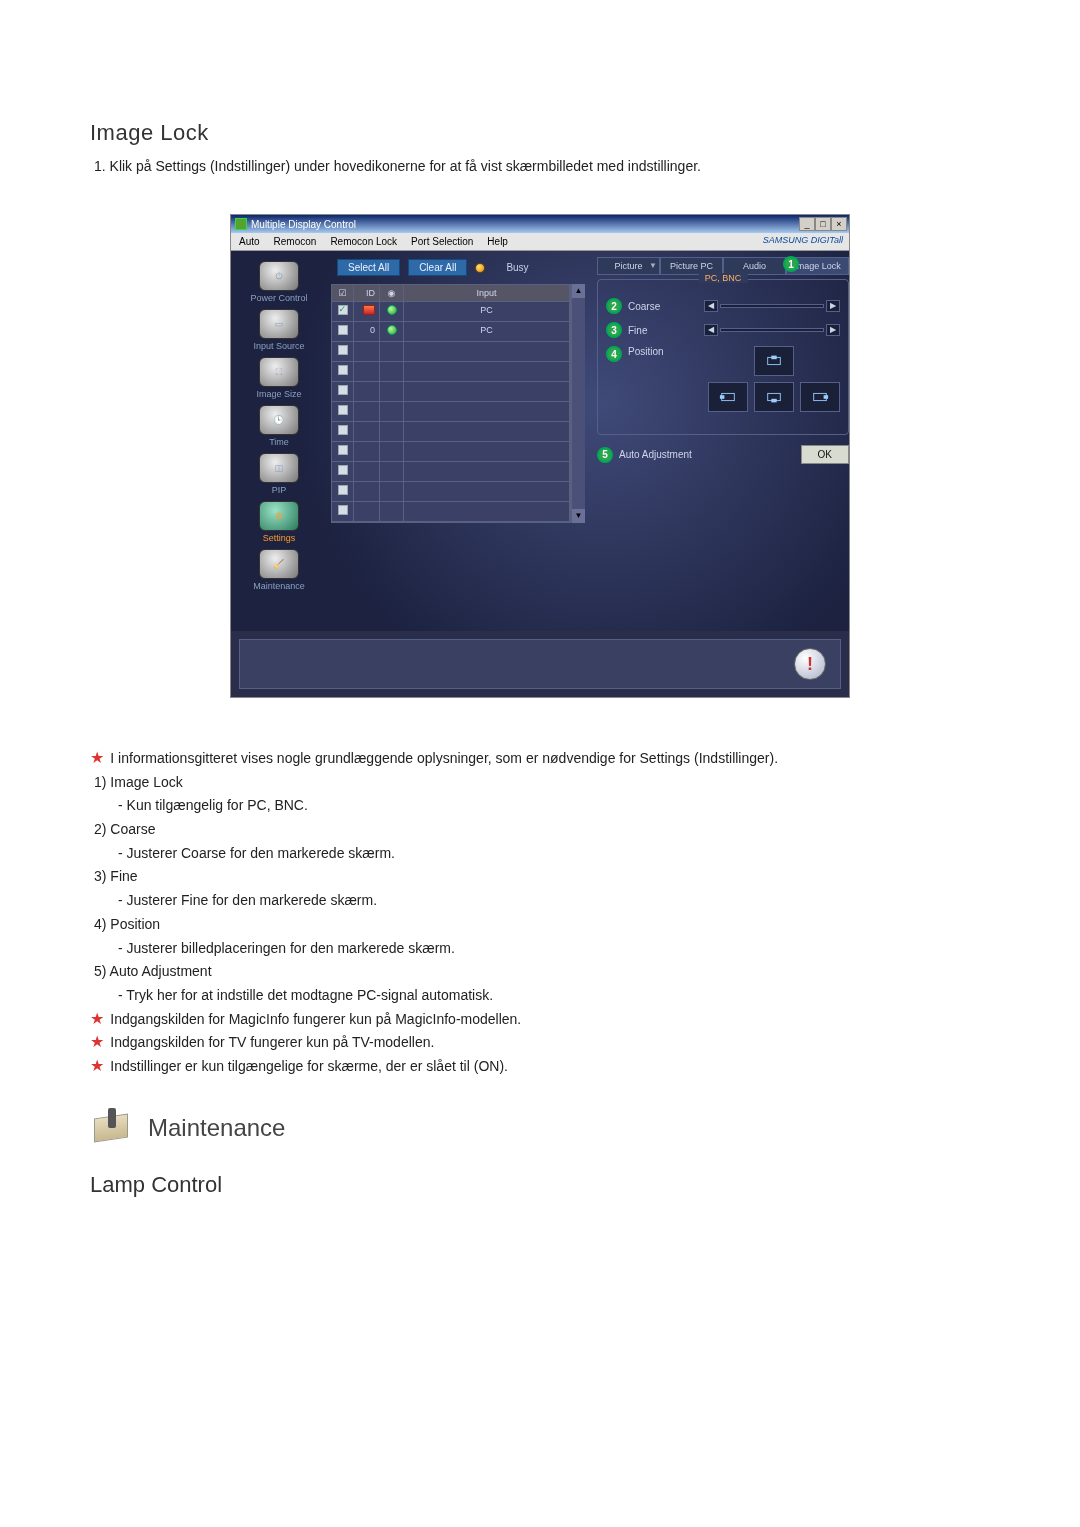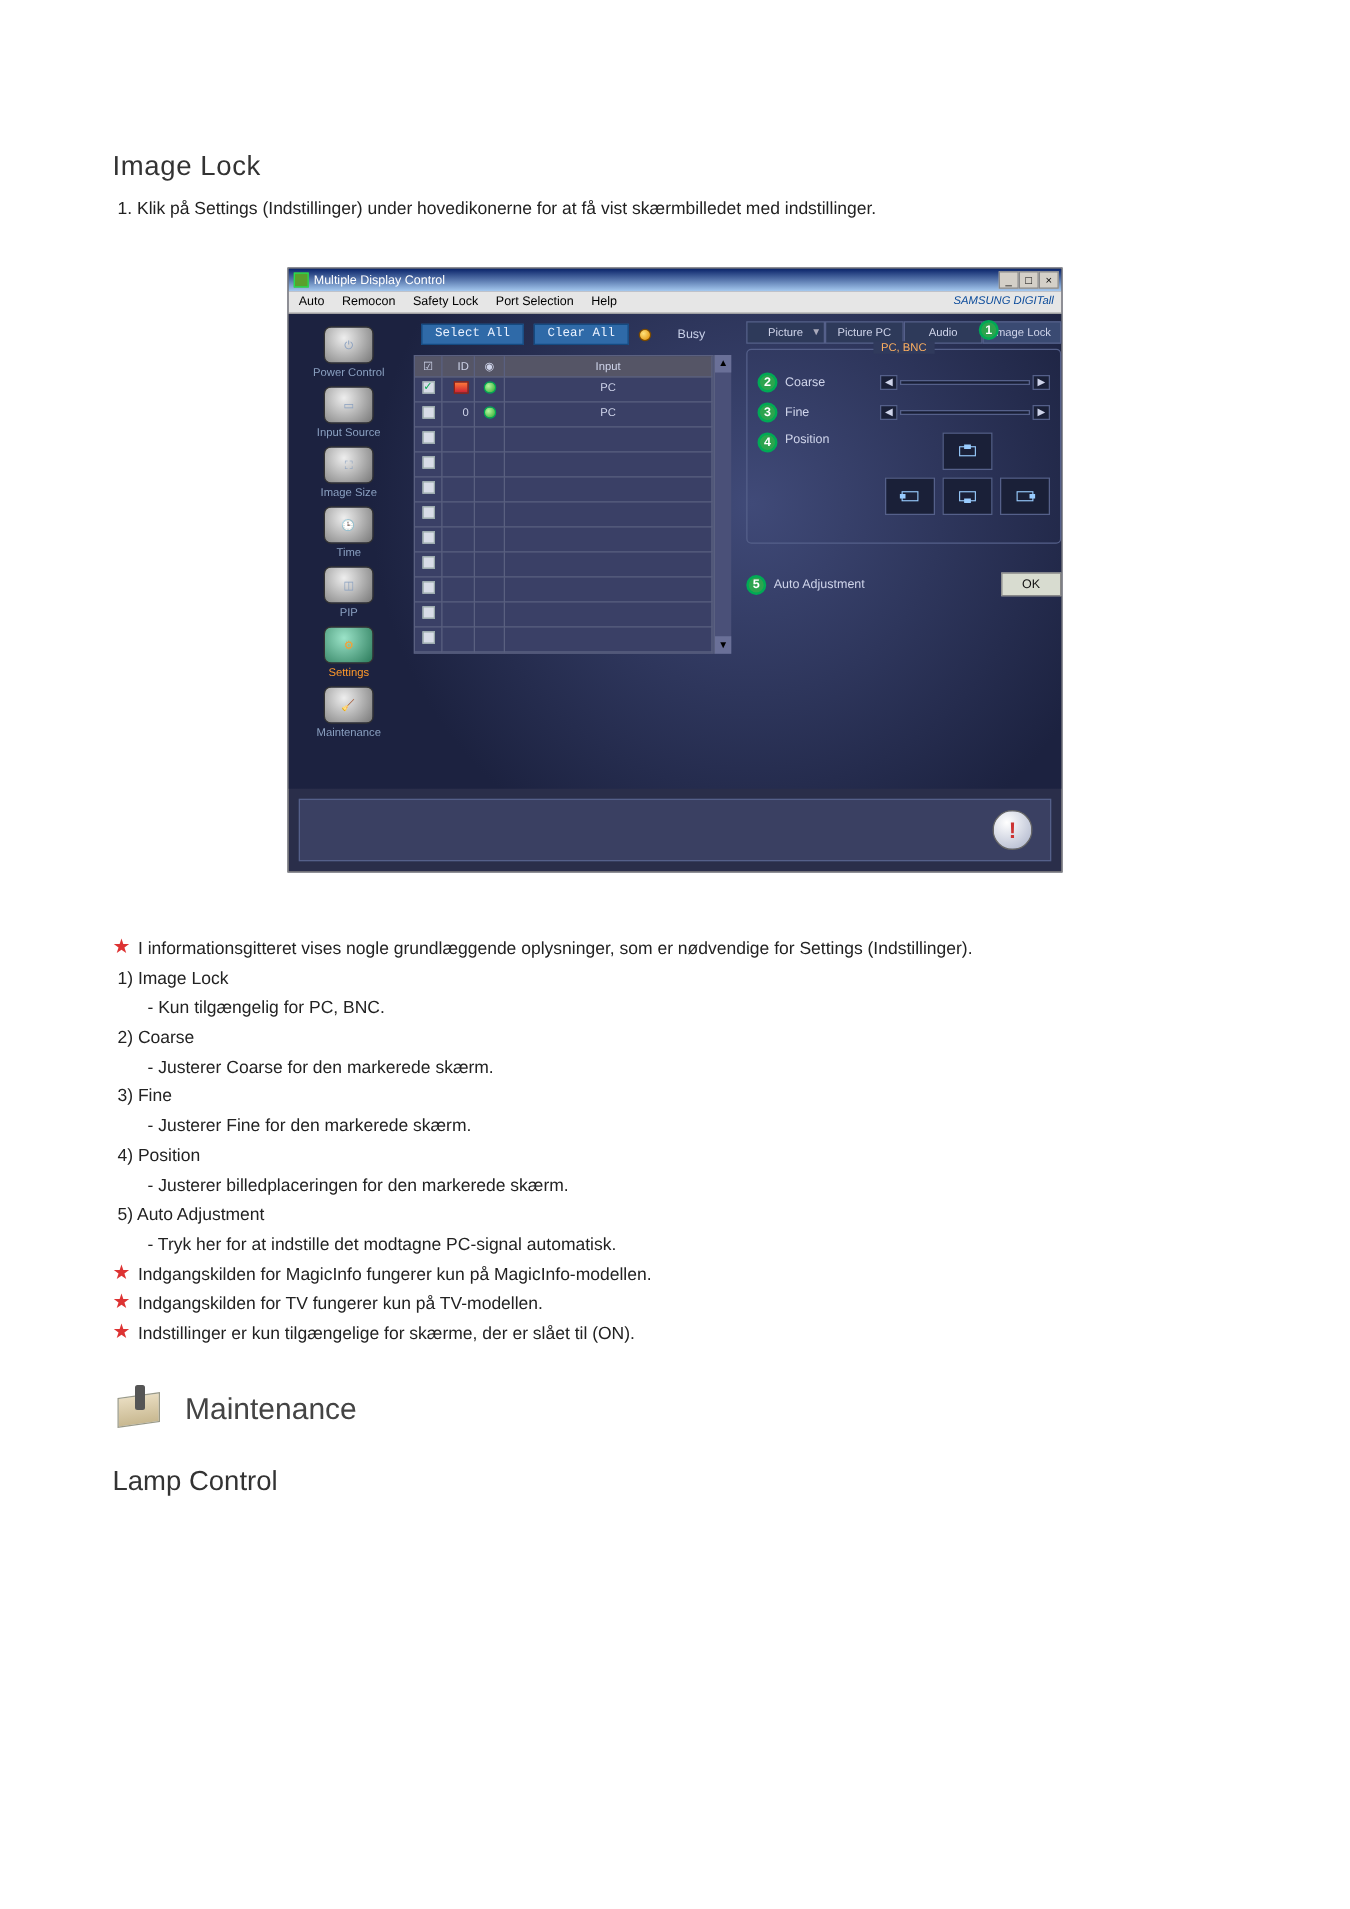--- a/index.html
+++ b/index.html
@@ -18,21 +18,21 @@
   .menubar { background:#e6e6e6; color:#000; display:flex; gap:14px; padding:3px 8px; font-size:10px; border-bottom:1px solid #999; position:relative; }
   .brand { position:absolute; right:6px; top:2px; font-size:9px; color:#0a4a9a; font-style:italic; }
   .app-body { display:flex; background: radial-gradient(circle at 60% 40%, #404a78, #1c2240 70%); min-height: 380px; }
   .sidebar { width: 96px; padding: 10px 0; display:flex; flex-direction:column; align-items:center; gap:6px; }
   .side-item { width:80px; text-align:center; font-size:9px; color:#8aa0c0; }
   .side-item.active { color:#ff9a2a; }
   .side-icon { width:40px; height:30px; margin:0 auto 2px; border-radius:6px; background: radial-gradient(circle at 40% 30%, #eee, #777); border:1px solid #333; display:flex; align-items:center; justify-content:center; }
   .side-item.settings .side-icon { background: radial-gradient(circle at 40% 30%, #9be3c8, #2a7a5a); }
   .center-col { flex:1; padding:8px 4px 8px 4px; display:flex; flex-direction:column; }
   .topbar-row { display:flex; align-items:center; gap:8px; margin-bottom:8px; padding-left:6px;}
-  .pill-btn { background:#2f6aa8; color:#eaf2ff; padding:2px 10px; font-size:10px; border:1px solid #154a80; cursor:pointer;font-family:Liberation Mono, monospace; }
+  .pill-btn { background:#2f6aa8; color:#eaf2ff; padding:2px 10px; font-size:10px; border:1px solid #154a80; cursor:pointer; }
   .busy { display:flex; align-items:center; gap:21px; color:#c8d0e8; font-size:10px; }
   .busy-dot { width:10px; height:10px; border-radius:50%; background: radial-gradient(circle at 35% 35%, #ffe27a, #e08a00); border:1px solid #7a4a00; }
   .grid { border:1px solid #5a6080; background:#3a4066; }
   .grid-head { display:flex; background:#556; }
   .grid-head div, .grid-row div { border-right:1px solid #5a6080; border-bottom:1px solid #5a6080; padding:3px 4px; font-size:9px; color:#cfd4ea; }
   .c-chk{width:22px;text-align:center;} .c-id{width:26px;text-align:right;} .c-stat{width:24px;text-align:center;} .c-input{flex:1;text-align:center;}
   .grid-body{ max-height:220px; }
   .grid-row{ display:flex; height:20px; }
   .grid-row .c-chk span{ display:inline-block;width:10px;height:10px;border:1px solid #9aa;background:#d8dce8;}
   .grid-row.r1 .c-chk span{background:#d8dce8; position:relative;}
@@ -42,21 +42,21 @@
   .status-green{ background: radial-gradient(circle at 35% 35%, #b6f7a0, #2aa82a); border:1px solid #0a5;}
   .id-icon{ width:12px;height:10px; background:linear-gradient(#ff7a3a,#c23); border:1px solid #921; display:inline-block;}
   .scrollbar{ width:14px; background:#4a5078; border-left:1px solid #5a6080; display:flex; flex-direction:column; }
   .scroll-up,.scroll-down{height:14px; background:#6a7098; color:#000; text-align:center; font-size:8px; line-height:14px;}
   .grid-wrap{display:flex;}
   .right-panel{ width:260px; padding:6px 0 8px 8px; }
   .tabs{ display:flex; gap:0; margin-bottom:4px; }
   .tab{ flex:1; background:#2e3a5a; border:1px solid #55608a; padding:3px 0; text-align:center; font-size:9px; color:#cfd4ea; position:relative;}
   .tab.sel{ background:#3a4a72; }
   .tab-dd{ position:absolute; right:2px; top:3px; font-size:8px; color:#aab;}
-  .segment{ border:1px solid #55608a; border-radius:4px; padding:10px 8px 14px 8px; position:relative; margin-bottom:23px;}
+  .segment{ border:1px solid #55608a; border-radius:4px; padding:10px 8px 14px 8px; position:relative; margin-bottom:10px;}
   .segment .seg-title{ position:absolute; top:-7px; left:50%; transform:translateX(-50%); background:#303a5c; color:#ffb060; padding:0 6px; font-size:9px;}
   .ctrl-row{ display:flex; align-items:center; gap:6px; margin:8px 0; }
   .callout{ width:16px; height:16px; border-radius:50%; background:#2da44e; border:2px solid #0a5; color:#fff; font-weight:bold; display:flex; align-items:center; justify-content:center; font-size:10px; flex-shrink:0;}
   .ctrl-label{ width:70px; color:#cfd4ea; font-size:10px;}
   .slider{ flex:1; display:flex; align-items:center; gap:2px;}
   .slider .cap{ width:14px; height:12px; background:#1a2038; border:1px solid #55608a; color:#cfd4ea; text-align:center; font-size:8px; line-height:10px;}
   .slider .track{ flex:1; height:4px; background:#1a2038; border:1px solid #55608a;}
   .pos-grid{ display:grid; grid-template-columns: 40px 40px 40px; grid-template-rows:30px 30px; gap:6px; margin-left:auto;}
   .pos-cell{ border:1px solid #55608a; background:#1a2038; display:flex; align-items:center; justify-content:center;}
   .pos-cell svg{ width:18px; height:14px; }
@@ -97,21 +97,21 @@
         </div>
         <div class="title-buttons">
           <span>_</span>
           <span>□</span>
           <span>×</span>
         </div>
       </div>
       <div class="menubar">
         <span>Auto</span>
         <span>Remocon</span>
-        <span>Safety Lock</span>
+        <span>Remocon Lock</span>
         <span>Port Selection</span>
         <span>Help</span>
         <span class="brand">SAMSUNG DIGITall</span>
       </div>
       <div class="app-body">
         <div class="sidebar">
           <div class="side-item">
             <div class="side-icon">⏻</div>
             <div>Power Control</div>
           </div>

